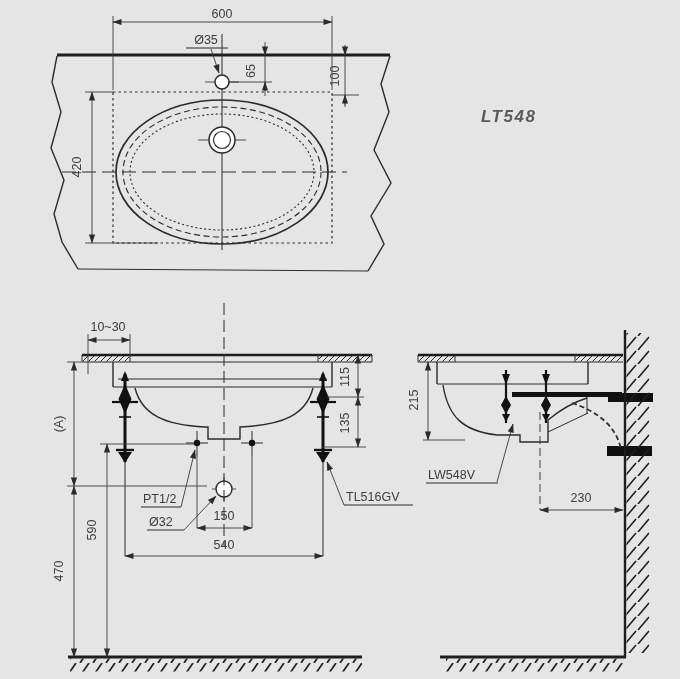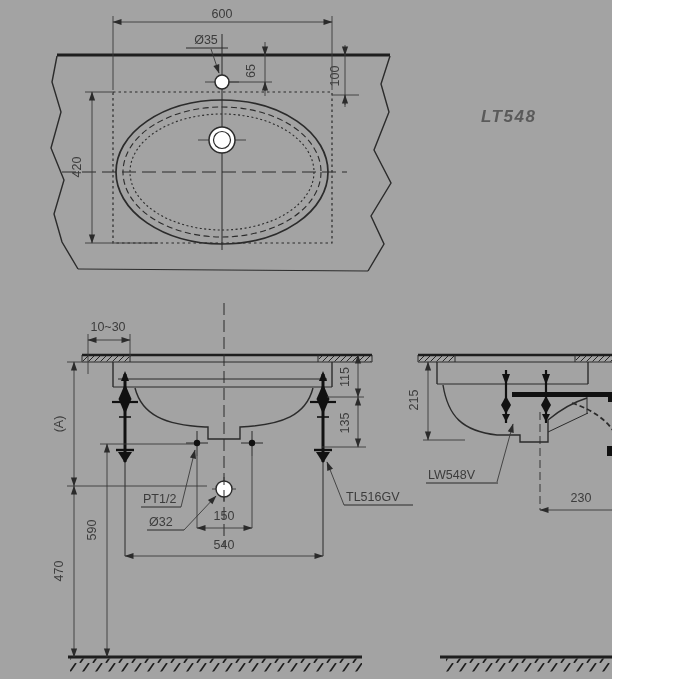--- a/index.html
+++ b/index.html
@@ -1,16 +1,16 @@
 <!DOCTYPE html>
 <html><head>
 <meta charset="utf-8">
 <style>
   html,body{margin:0;padding:0;background:#ffffff;}
-  .sheet{position:relative;width:612px;height:679px;background:#a3a3a3;overflow:hidden;
+  .sheet{position:relative;width:680px;height:679px;background:#e5e5e5;overflow:hidden;
          font-family:"Liberation Sans",sans-serif;}
   svg{position:absolute;left:0;top:0;}
   text{fill:#3c3c3c;font-family:"Liberation Sans",sans-serif;font-size:12.5px;}
   .model{font-size:17px;font-style:italic;font-weight:bold;fill:#5a5a5a;letter-spacing:1.5px;}
   .thin{stroke:#2b2b2b;stroke-width:1;fill:none;}
   .dim{stroke:#3a3a3a;stroke-width:0.9;fill:none;}
   .med{stroke:#2b2b2b;stroke-width:1.4;fill:none;}
   .out{stroke:#2b2b2b;stroke-width:1.7;fill:none;}
   .heavy{stroke:#1e1e1e;stroke-width:3;fill:none;}
   .slabtop{stroke:#1e1e1e;stroke-width:2.4;fill:none;}

